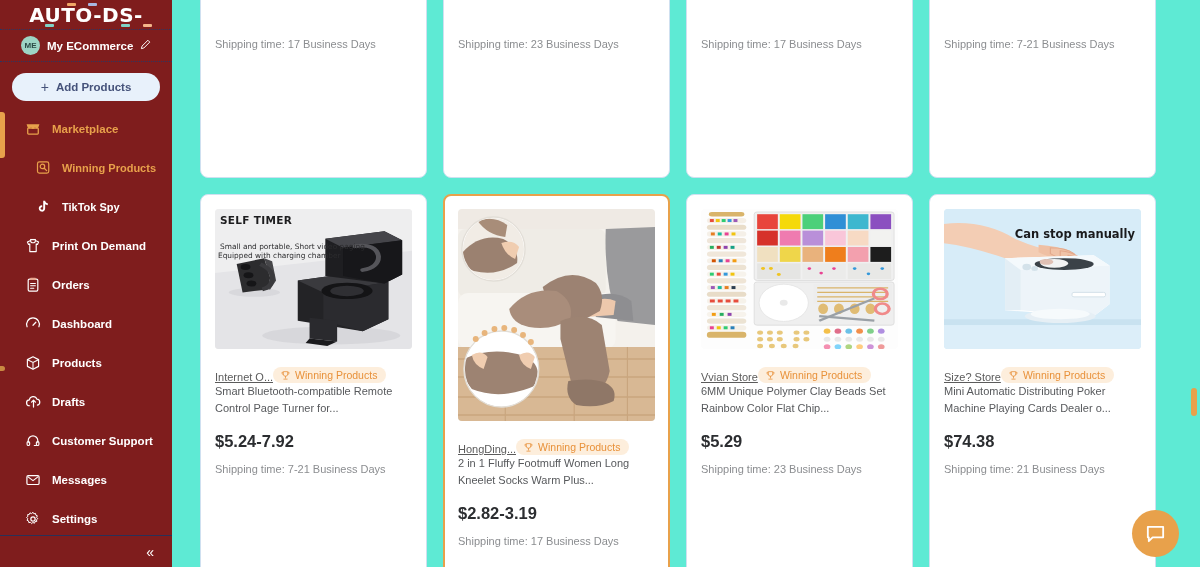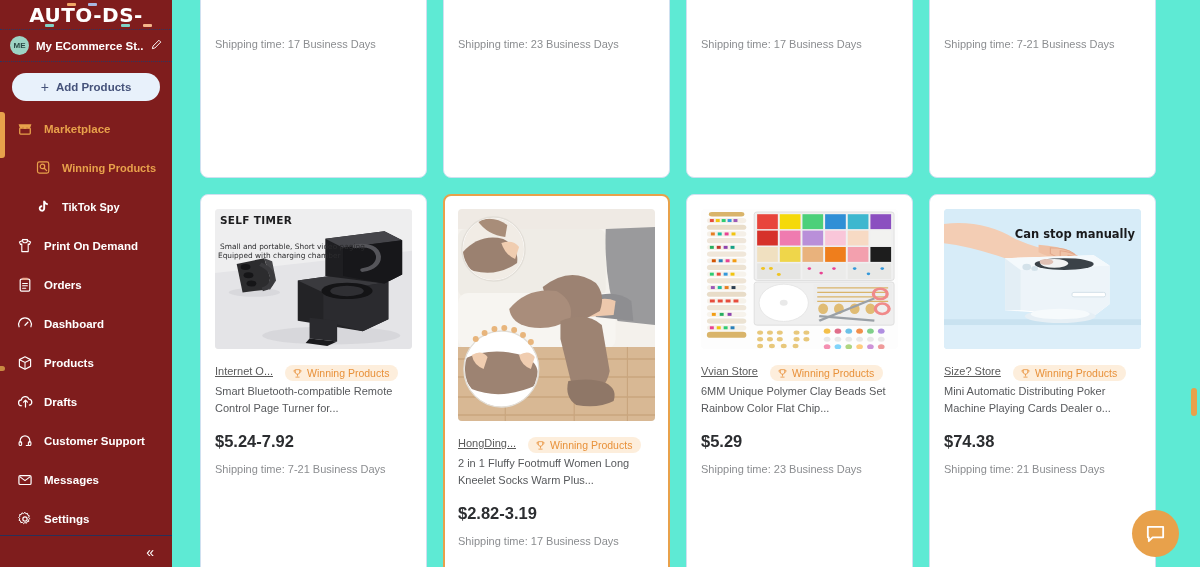--- a/index.html
+++ b/index.html
@@ -32,21 +32,21 @@
   }
   .logo .acc { position: absolute; height: 3px; border-radius: 1px; }
   .a1 { background: #7fd3c7; width: 9px; left: 16px; bottom: -2px; }
   .a2 { background: #f0a868; width: 9px; left: 38px; top: -2px; }
   .a3 { background: #a9b6e0; width: 9px; left: 59px; top: -2px; }
   .a4 { background: #7fd3c7; width: 9px; left: 92px; bottom: -2px; }
   .a5 { background: #f4b58a; width: 9px; left: 114px; bottom: -2px; }
 
   .store-row {
     height: 32px; display: flex; align-items: center; gap: 7px;
-    padding: 0 10px;
+    padding: 0 21px;
     border-bottom: 1px dotted #2e3560;
     cursor: pointer;
   }
   .avatar {
     width: 19px; height: 19px; border-radius: 50%;
     background: #9dd4c4; color: #2b4a45;
     font-size: 8px; font-weight: bold;
     display: flex; align-items: center; justify-content: center;
     flex-shrink: 0;
   }
@@ -62,21 +62,21 @@
     background: #e8f1fb;
     display: flex; align-items: center; justify-content: center; gap: 7px;
     color: #45527a; font-size: 11.5px; font-weight: bold;
     cursor: pointer;
   }
   .addbtn .plus { font-size: 14px; font-weight: normal; line-height: 1; }
 
   .nav { flex: 1; overflow: hidden; }
   .nav-item {
     height: 39px; display: flex; align-items: center; gap: 10px;
-    padding-left: 16px;
+    padding-left: 24px;
     color: #ffffff; font-size: 11.5px; font-weight: bold;
     cursor: pointer; position: relative;
   }
   .nav-item.active { color: #E8A14B; }
   .nav-item.sub { padding-left: 34px; font-size: 11px; }
   .nav-item.sub.active { color: #E8A14B; }
   .nav-ico { width: 18px; height: 18px; display:flex; align-items:center; justify-content:center; flex-shrink:0; }
   .nav-ico svg { display: block; }
 
   .sidebar-foot {
@@ -129,21 +129,21 @@
   .thumb {
     width: 100%; height: 140px;
     border-radius: 4px; overflow: hidden;
     position: relative; flex-shrink: 0;
     background: #ffffff;
   }
   .thumb.tallthumb { height: 212px; }
   .thumb-inner { position: absolute; inset: 0; }
 
   .meta-row {
-    display: flex; align-items: flex-start; gap: 12px;
+    display: flex; align-items: flex-end; gap: 0;
     margin-top: 16px; height: 18px;
   }
   .store-link {
     color: #5b5b5b; font-size: 11px; text-decoration: underline;
     white-space: nowrap; overflow: hidden; text-overflow: ellipsis;
     max-width: 86px; cursor: pointer;
   }
   .badge {
     display: inline-flex; align-items: center; gap: 4px;
     background: #FDEEDC; color: #E8913A;

